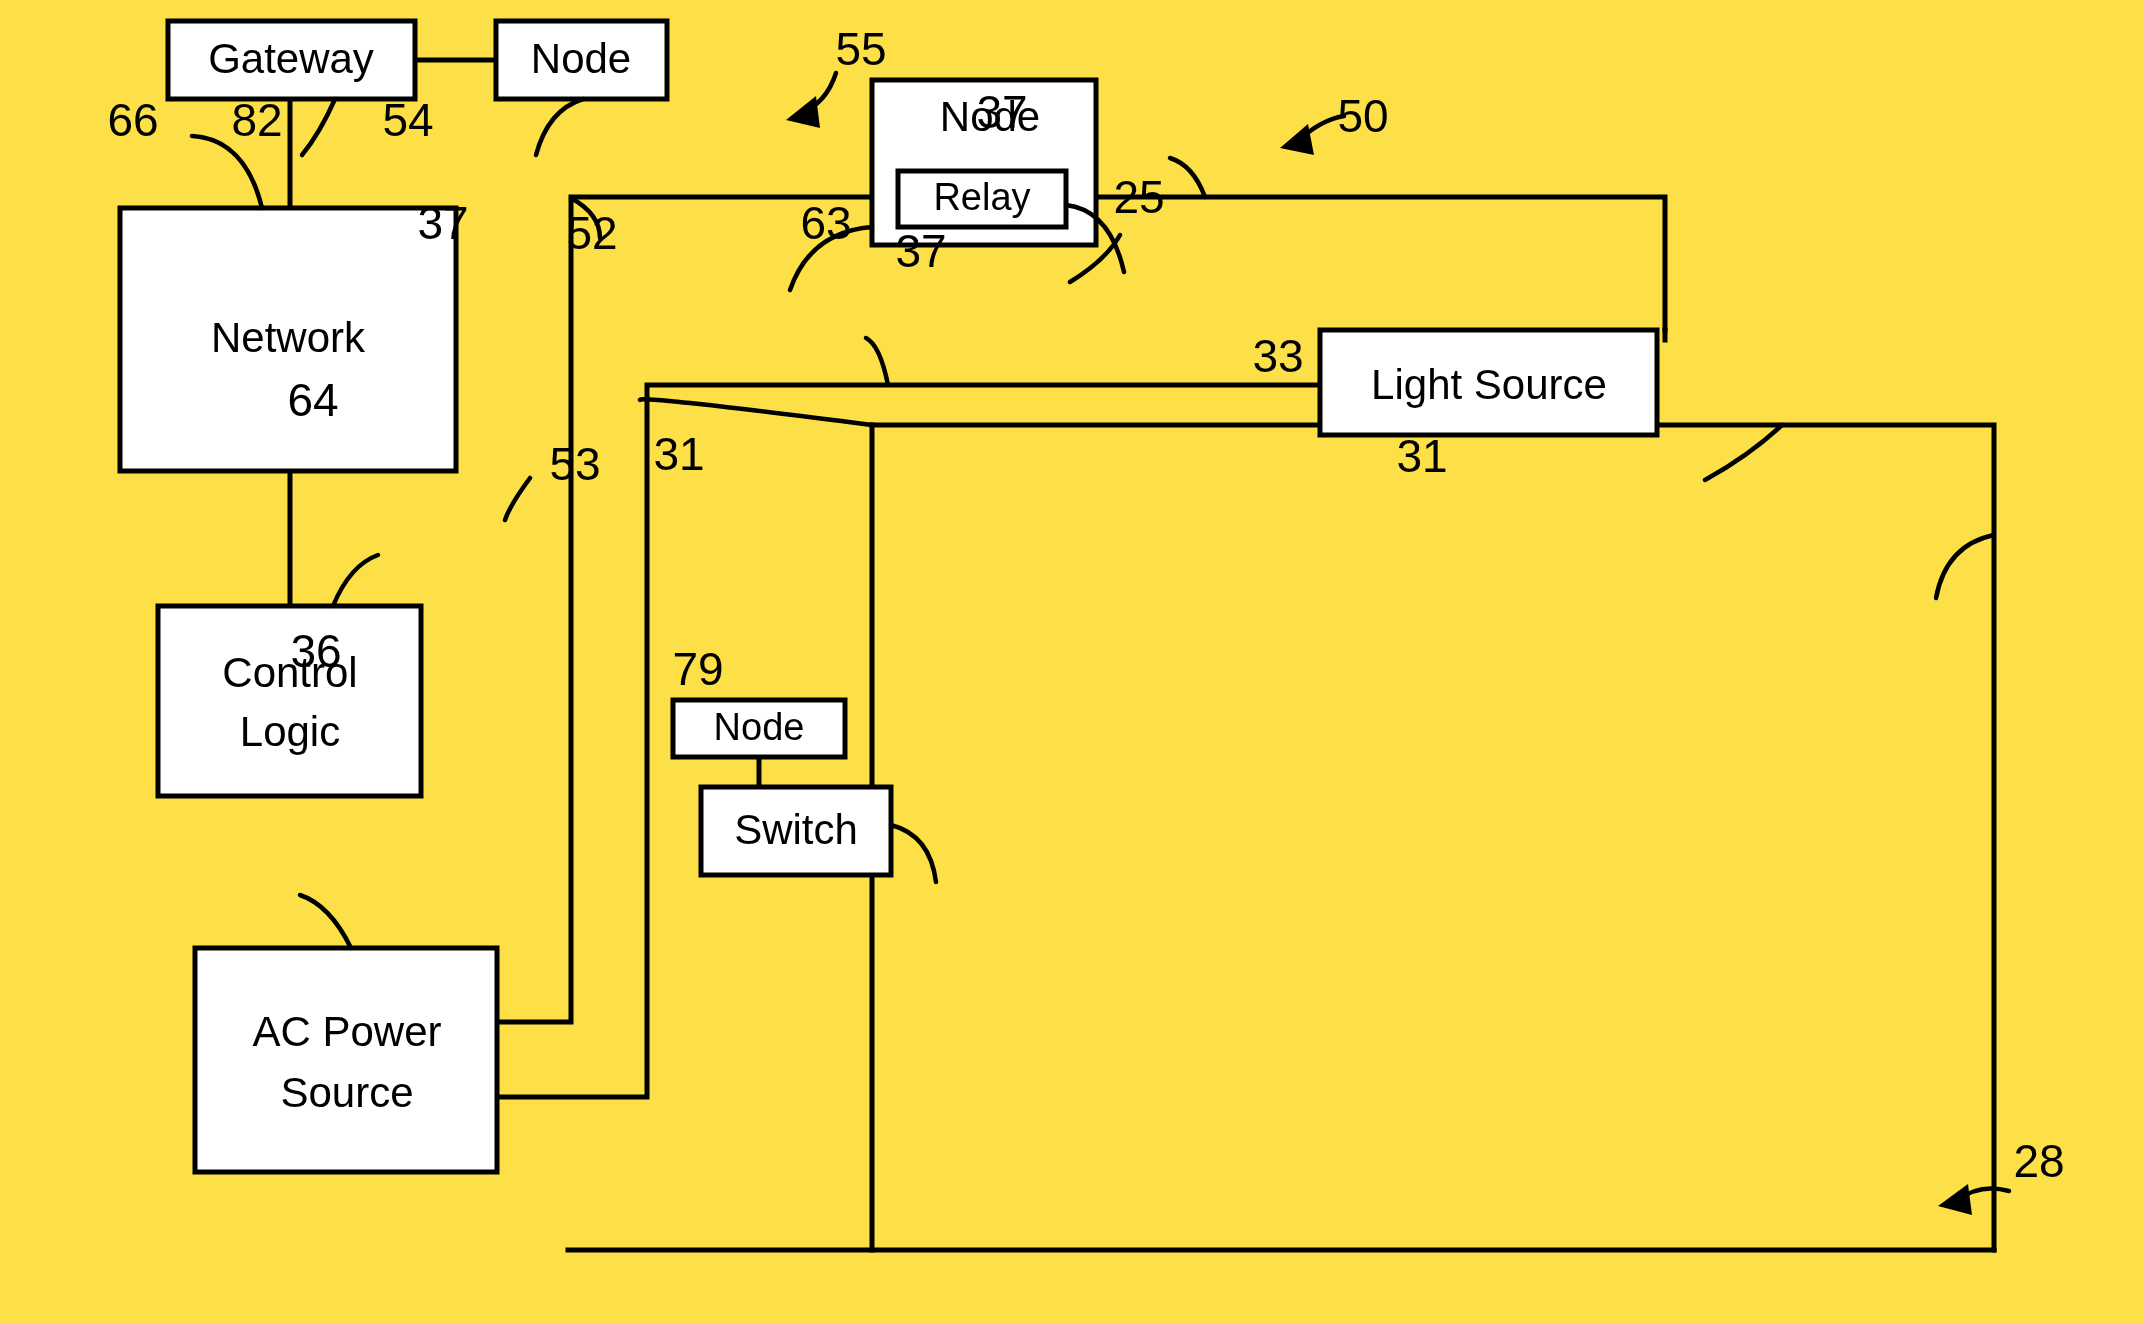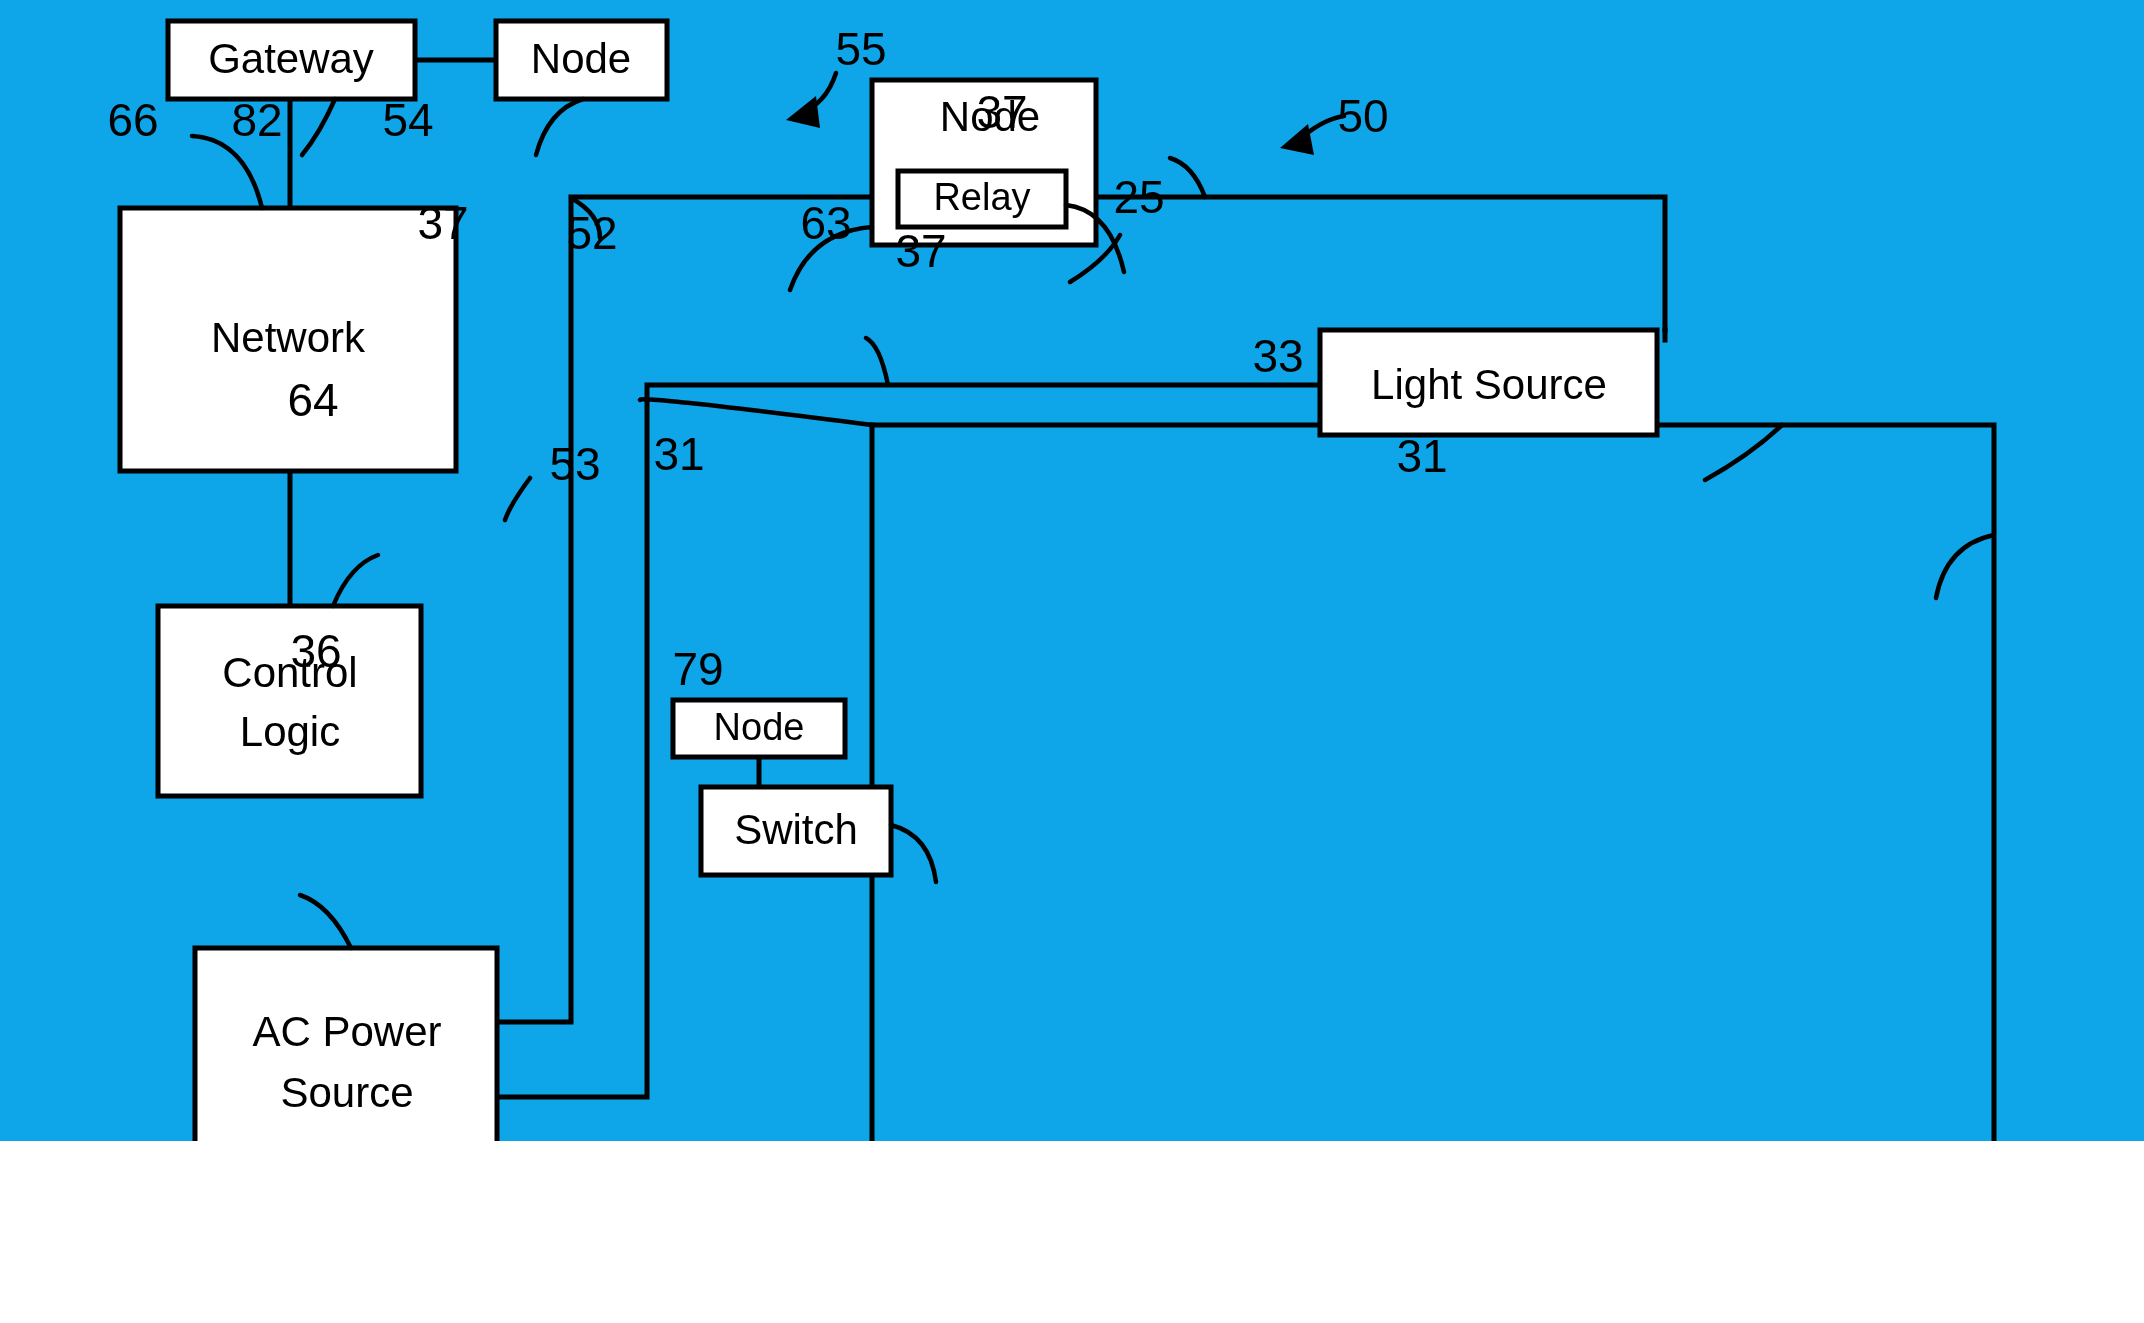--- a/index.html
+++ b/index.html
@@ -3,22 +3,22 @@
 <meta charset="utf-8">
 <style>
   html, body {
     margin: 0;
     padding: 0;
     background: #ffffff;
   }
   #page {
     position: relative;
     width: 2144px;
-    height: 1141px;
-    background: #0ea5e9;
+    height: 1323px;
+    background: #fde047;
     font-family: "Liberation Sans", sans-serif;
     overflow: hidden;
   }
   #diagram {
     position: absolute;
     left: 0;
     top: 0;
     width: 2144px;
     height: 1323px;
   }

